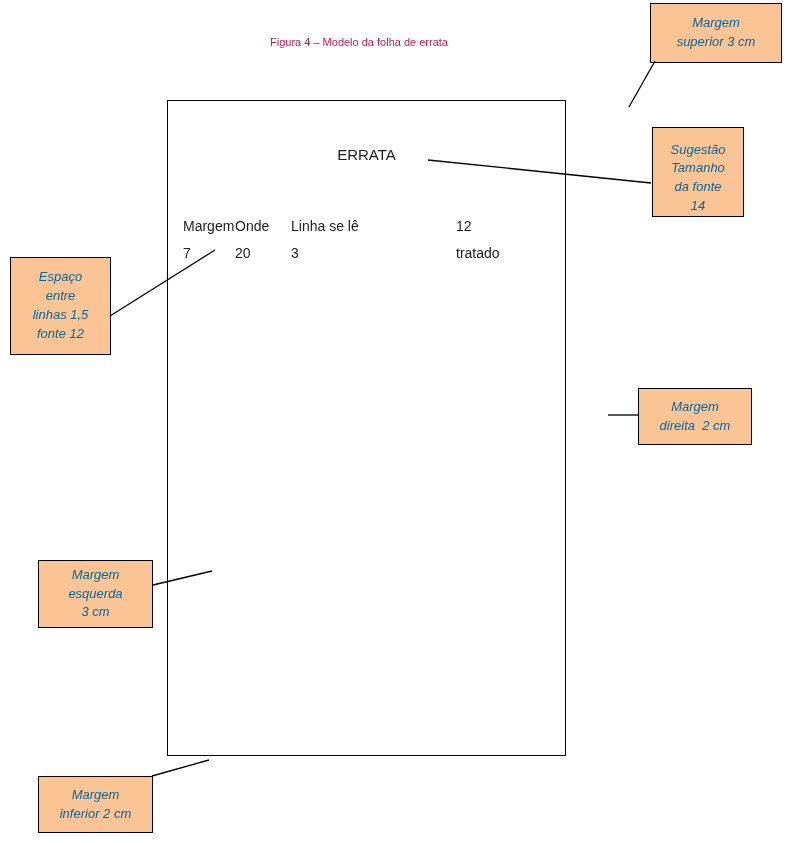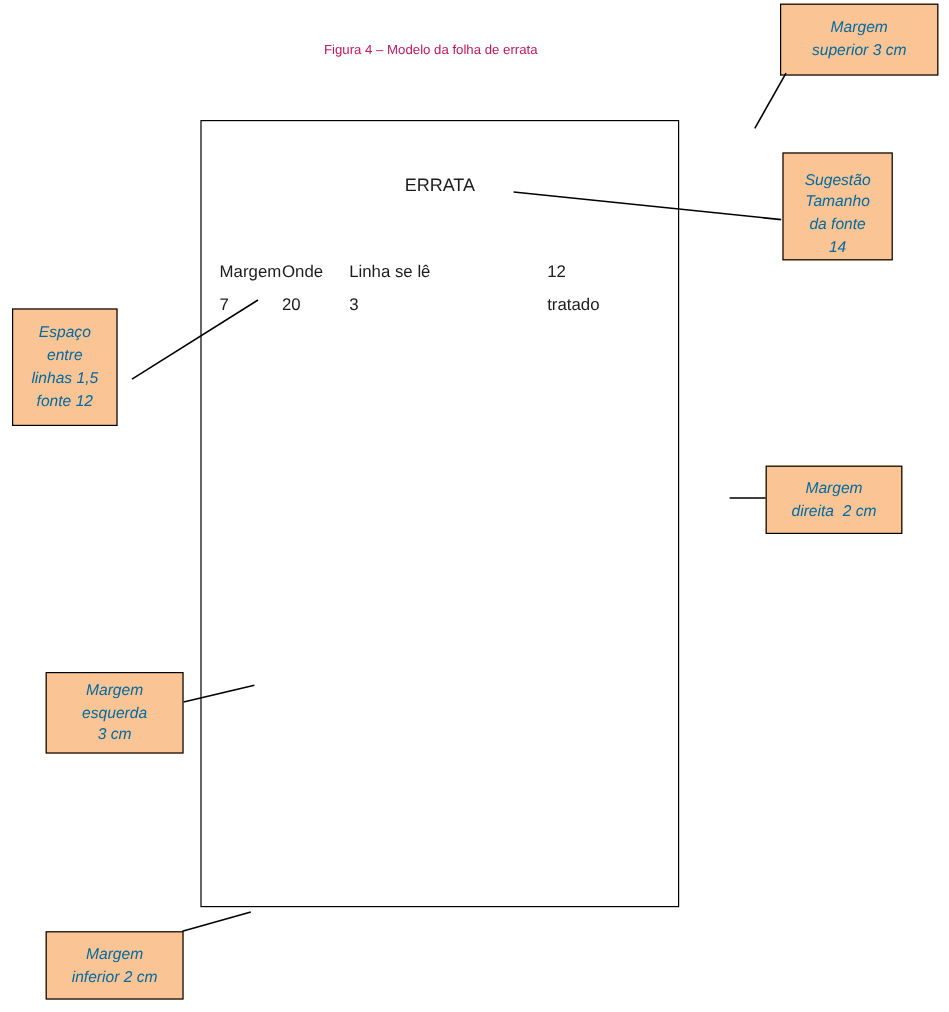--- a/index.html
+++ b/index.html
@@ -116,21 +116,21 @@
 superior 3 cm</span>
   </div>
 
   <div class="annotation-box" style="left:652px; top:127px; width:92px; height:90px;align-items:flex-end;">
     <span class="box-label">Sugestão
 Tamanho
 da fonte
 14</span>
   </div>
 
-  <div class="annotation-box" style="left:10px; top:257px; width:88px; height:98px;">
+  <div class="annotation-box" style="left:10px; top:257px; width:101px; height:98px;">
     <span class="box-label">Espaço
 entre
 linhas 1,5
 fonte 12</span>
   </div>
 
   <div class="annotation-box" style="left:638px; top:388px; width:114px; height:57px;">
     <span class="box-label">Margem
 direita  2 cm</span>
   </div>

